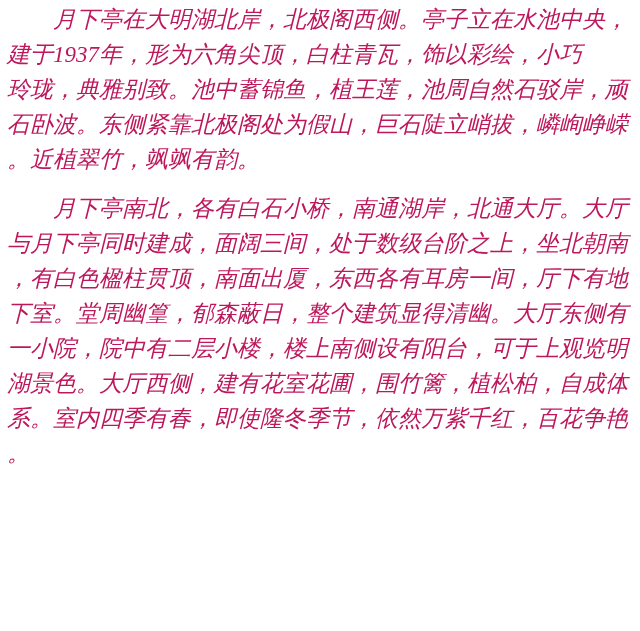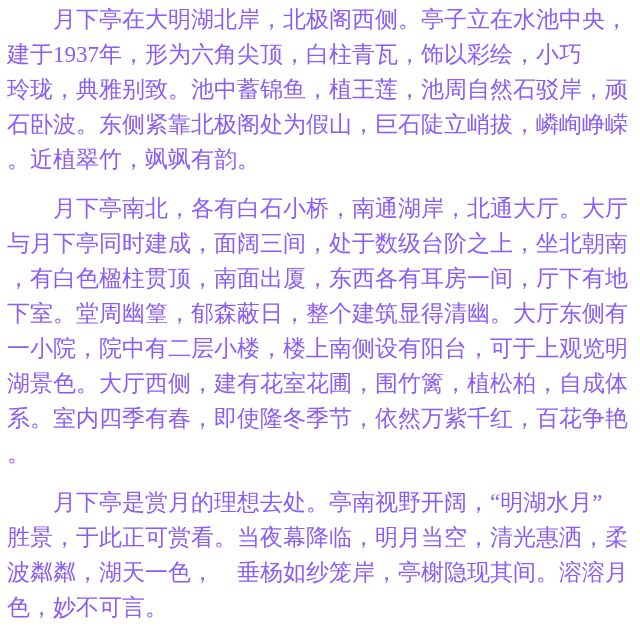--- a/index.html
+++ b/index.html
@@ -17,42 +17,39 @@
     width: 640px;
     height: 631px;
     padding: 2px 4px 0 7px;
     background: #ffffff;
   }
   .para {
     margin: 0 0 14px 0;
     font-family: "Liberation Serif", "DejaVu Serif", serif;
     font-size: 23px;
     line-height: 35px;
-    color: #8b5cf6;
+    color: #be185d;
     font-weight: 400;
     letter-spacing: 0;
     white-space: pre-wrap;      
     word-break: break-all;
     text-align: left;
+    font-style: italic;
   }
 </style>
 </head>
 <body>
 
 <div class="page">
   <p class="para">　　月下亭在大明湖北岸，北极阁西侧。亭子立在水池中央，
 建于1937年，形为六角尖顶，白柱青瓦，饰以彩绘，小巧
 玲珑，典雅别致。池中蓄锦鱼，植王莲，池周自然石驳岸，顽
 石卧波。东侧紧靠北极阁处为假山，巨石陡立峭拔，嶙峋峥嵘
 。近植翠竹，飒飒有韵。</p>
   <p class="para">　　月下亭南北，各有白石小桥，南通湖岸，北通大厅。大厅
 与月下亭同时建成，面阔三间，处于数级台阶之上，坐北朝南
 ，有白色楹柱贯顶，南面出厦，东西各有耳房一间，厅下有地
 下室。堂周幽篁，郁森蔽日，整个建筑显得清幽。大厅东侧有
 一小院，院中有二层小楼，楼上南侧设有阳台，可于上观览明
 湖景色。大厅西侧，建有花室花圃，围竹篱，植松柏，自成体
 系。室内四季有春，即使隆冬季节，依然万紫千红，百花争艳
 。</p>
-  <p class="para">　　月下亭是赏月的理想去处。亭南视野开阔，“明湖水月”
-胜景，于此正可赏看。当夜幕降临，明月当空，清光惠洒，柔
-波粼粼，湖天一色，　垂杨如纱笼岸，亭榭隐现其间。溶溶月
-色，妙不可言。</p>
 </div>
 
 </body></html>

